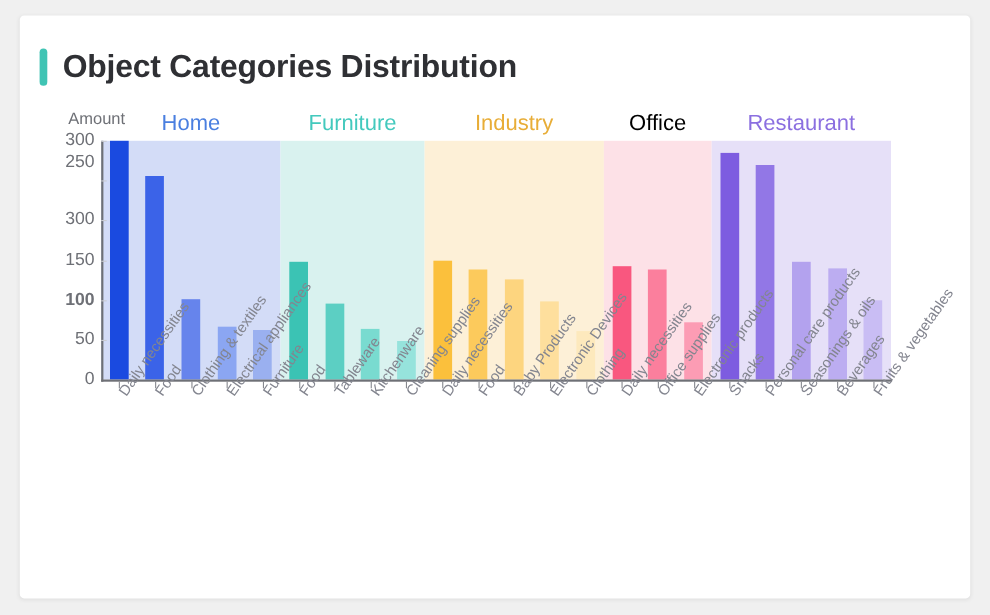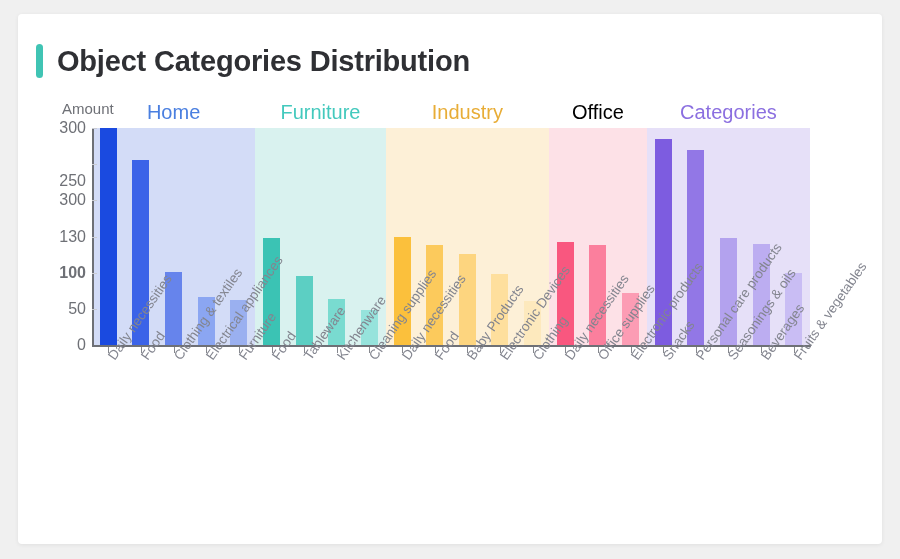--- a/index.html
+++ b/index.html
@@ -136,23 +136,23 @@
     <div id="title-accent"></div>
     <div id="title-text">Object Categories Distribution</div>
   </div>
 
   <div id="chart">
     <div id="ylabel">Amount</div>
     <div id="ytick-wrap">
         <div class="ytick-label" style="top: 217px;">0</div>
         <div class="ytick-label" style="top: 180.833px;">50</div>
         <div class="ytick-label" style="top: 144.667px; font-weight: bold;">100</div>
-        <div class="ytick-label" style="top: 108.5px;">130</div>
+        <div class="ytick-label" style="top: 108.5px;">150</div>
         <div class="ytick-label" style="top: 72.3333px;">300</div>
-        <div class="ytick-label" style="top: 53px;">250</div>
+        <div class="ytick-label" style="top: 20px;">250</div>
         <div class="ytick-label" style="top: 0px;">300</div>
       </div>
     <div id="plot">
         <div class="band" style="left: 0px; width: 163.182px; background: rgb(211, 220, 247);"></div>
         <div class="group-title" style="left: 81.5909px; color: rgb(74, 127, 224);">Home</div>
         <div class="bar" title="Daily necessities: 300" style="left: 7.83273px; width: 16.9709px; height: 217px; background: rgb(26, 74, 224);"></div>
         <div class="bar" title="Food: 256" style="left: 40.4691px; width: 16.9709px; height: 185.173px; background: rgb(59, 99, 232);"></div>
         <div class="bar" title="Clothing &amp; textiles: 101" style="left: 73.1055px; width: 16.9709px; height: 73.0567px; background: rgb(102, 132, 236);"></div>
         <div class="bar" title="Electrical appliances: 67" style="left: 105.742px; width: 16.9709px; height: 48.4633px; background: rgb(139, 166, 242);"></div>
         <div class="bar" title="Furniture: 62" style="left: 138.378px; width: 16.9709px; height: 44.8467px; background: rgb(154, 176, 240);"></div>
@@ -168,21 +168,21 @@
         <div class="bar" title="Food: 138" style="left: 334.196px; width: 16.9709px; height: 99.82px; background: rgb(252, 202, 92);"></div>
         <div class="bar" title="Baby Products: 126" style="left: 366.833px; width: 16.9709px; height: 91.14px; background: rgb(253, 213, 127);"></div>
         <div class="bar" title="Electronic Devices: 98" style="left: 399.469px; width: 16.9709px; height: 70.8867px; background: rgb(254, 223, 157);"></div>
         <div class="bar" title="Clothing: 61" style="left: 432.105px; width: 16.9709px; height: 44.1233px; background: rgb(253, 233, 189);"></div>
         <div class="band" style="left: 456.909px; width: 97.9091px; background: rgb(253, 225, 231);"></div>
         <div class="group-title" style="left: 505.864px; color: #000000;">Office</div>
         <div class="bar" title="Daily necessities: 142" style="left: 464.742px; width: 16.9709px; height: 102.713px; background: rgb(249, 87, 127);"></div>
         <div class="bar" title="Office supplies: 138" style="left: 497.378px; width: 16.9709px; height: 99.82px; background: rgb(251, 127, 157);"></div>
         <div class="bar" title="Electronic products: 72" style="left: 530.015px; width: 16.9709px; height: 52.08px; background: rgb(252, 156, 180);"></div>
         <div class="band" style="left: 554.818px; width: 163.182px; background: rgb(230, 224, 248);"></div>
-        <div class="group-title" style="left: 636.409px; color: rgb(139, 111, 224);">Categories</div>
+        <div class="group-title" style="left: 636.409px; color: rgb(139, 111, 224);">Restaurant</div>
         <div class="bar" title="Snacks: 285" style="left: 562.651px; width: 16.9709px; height: 206.15px; background: rgb(125, 92, 224);"></div>
         <div class="bar" title="Personal care products: 270" style="left: 595.287px; width: 16.9709px; height: 195.3px; background: rgb(146, 119, 230);"></div>
         <div class="bar" title="Seasonings &amp; oils: 148" style="left: 627.924px; width: 16.9709px; height: 107.053px; background: rgb(179, 162, 238);"></div>
         <div class="bar" title="Beverages: 139" style="left: 660.56px; width: 16.9709px; height: 100.543px; background: rgb(188, 173, 241);"></div>
         <div class="bar" title="Fruits &amp; vegetables: 100" style="left: 693.196px; width: 16.9709px; height: 72.3333px; background: rgb(201, 189, 244);"></div>
       </div>
     <div id="y-axis"></div>
     <div id="x-axis"></div>
   <div class="tick" style="left: 90.3182px;"></div>
       <div class="xlabel" style="left: 87.3182px;">Daily necessities</div>

